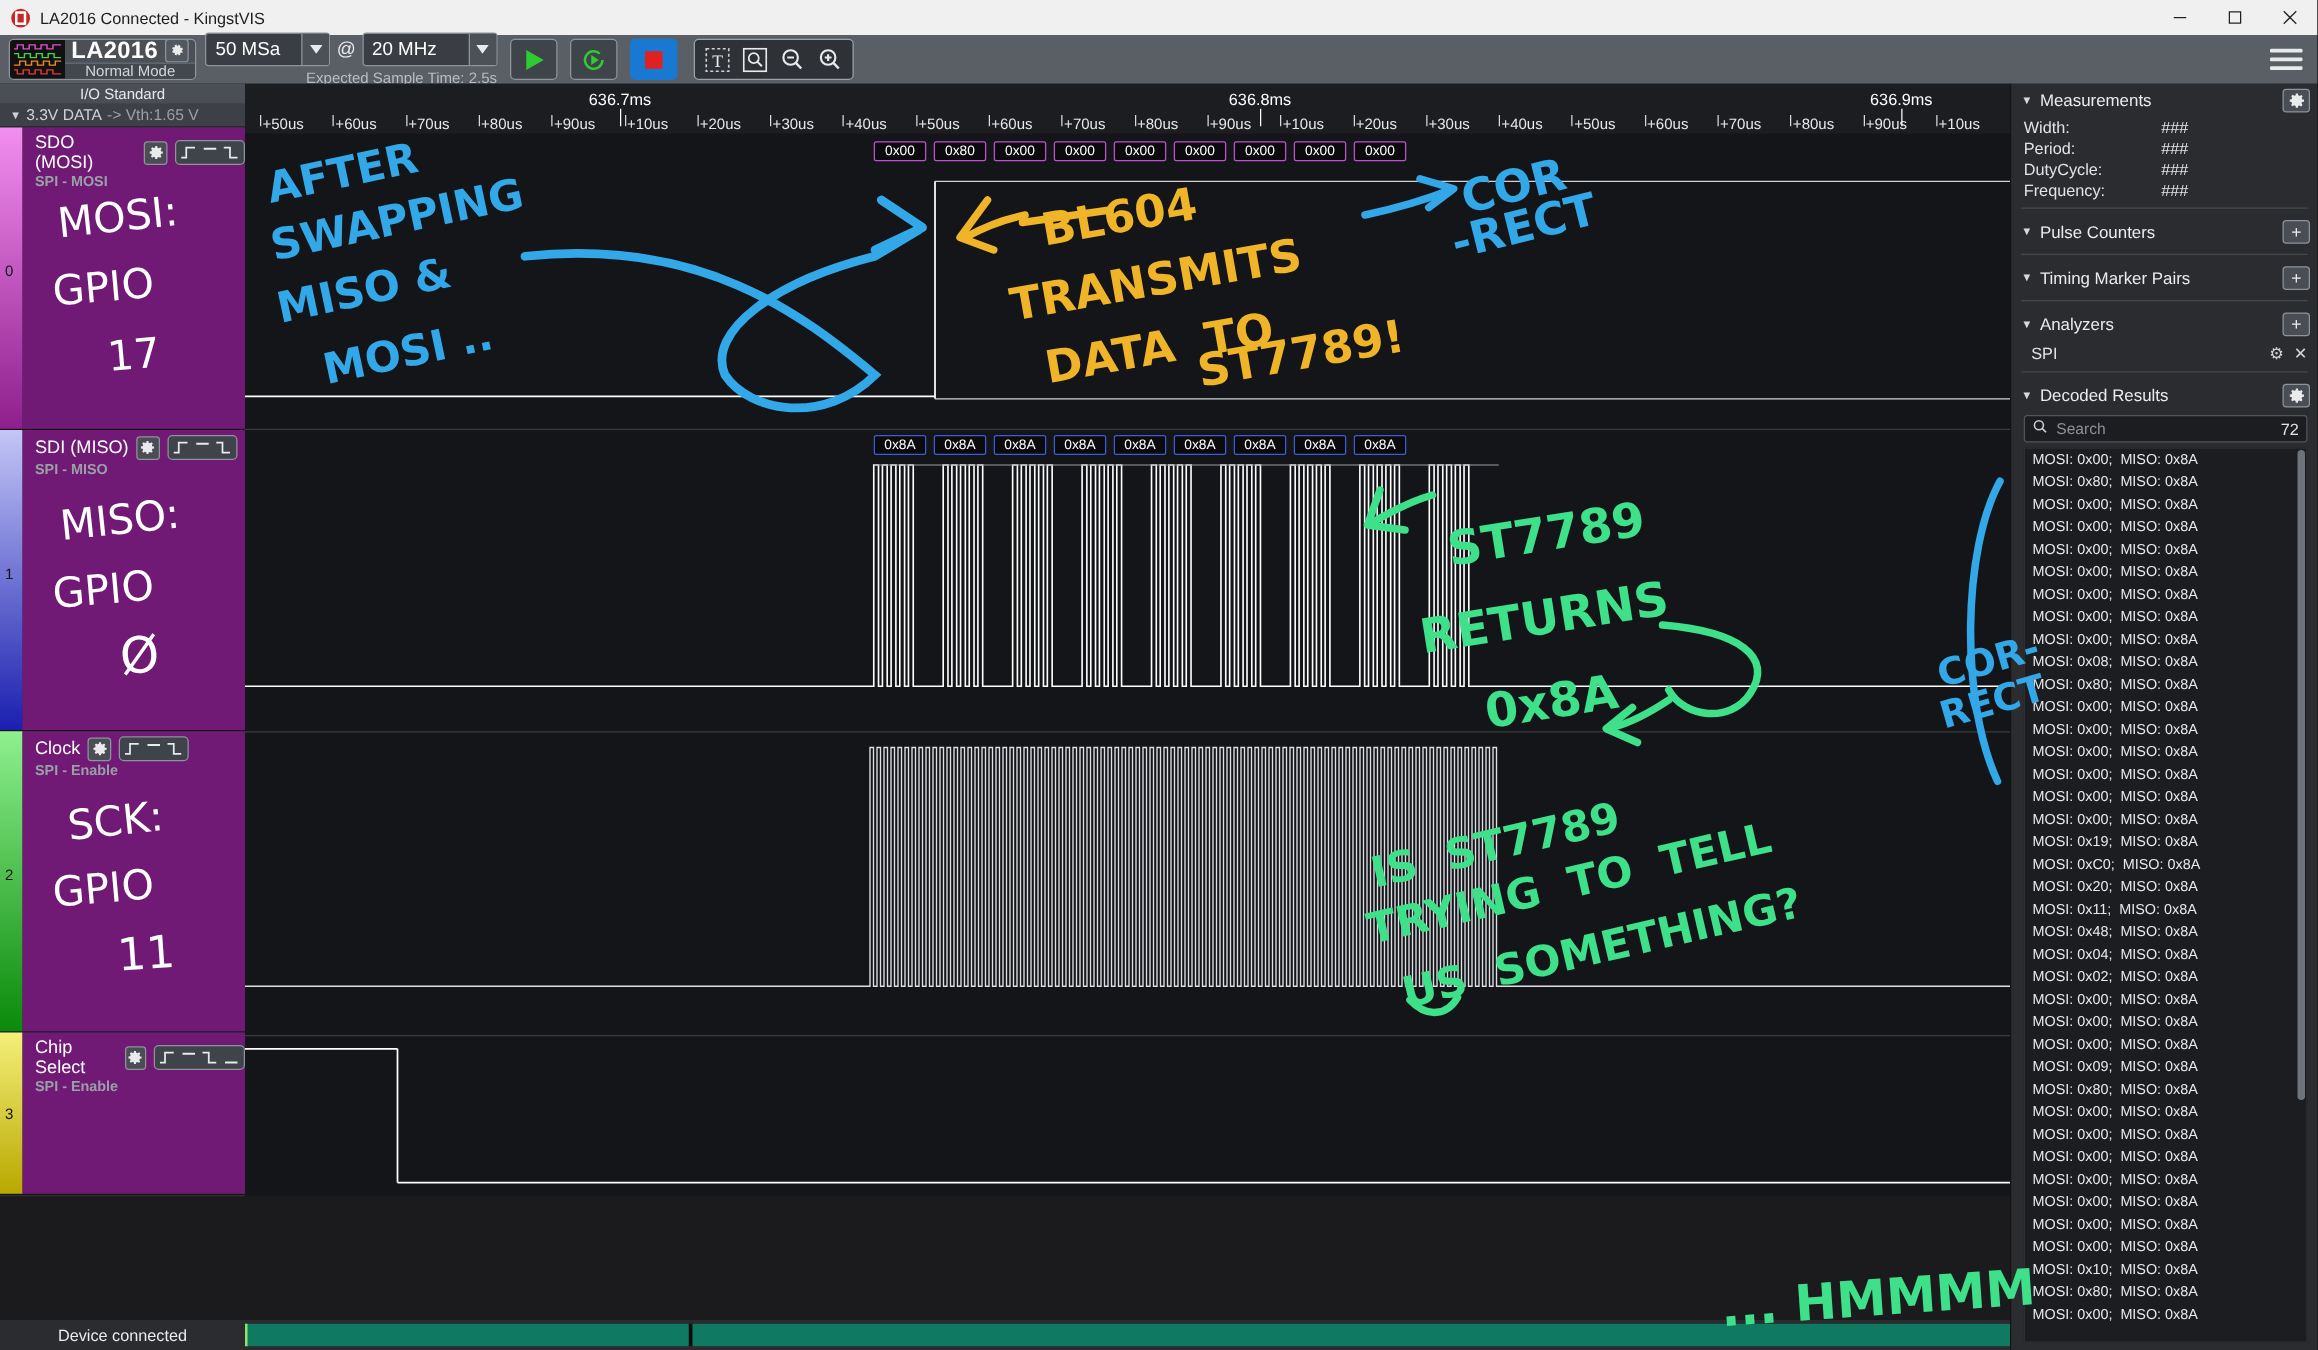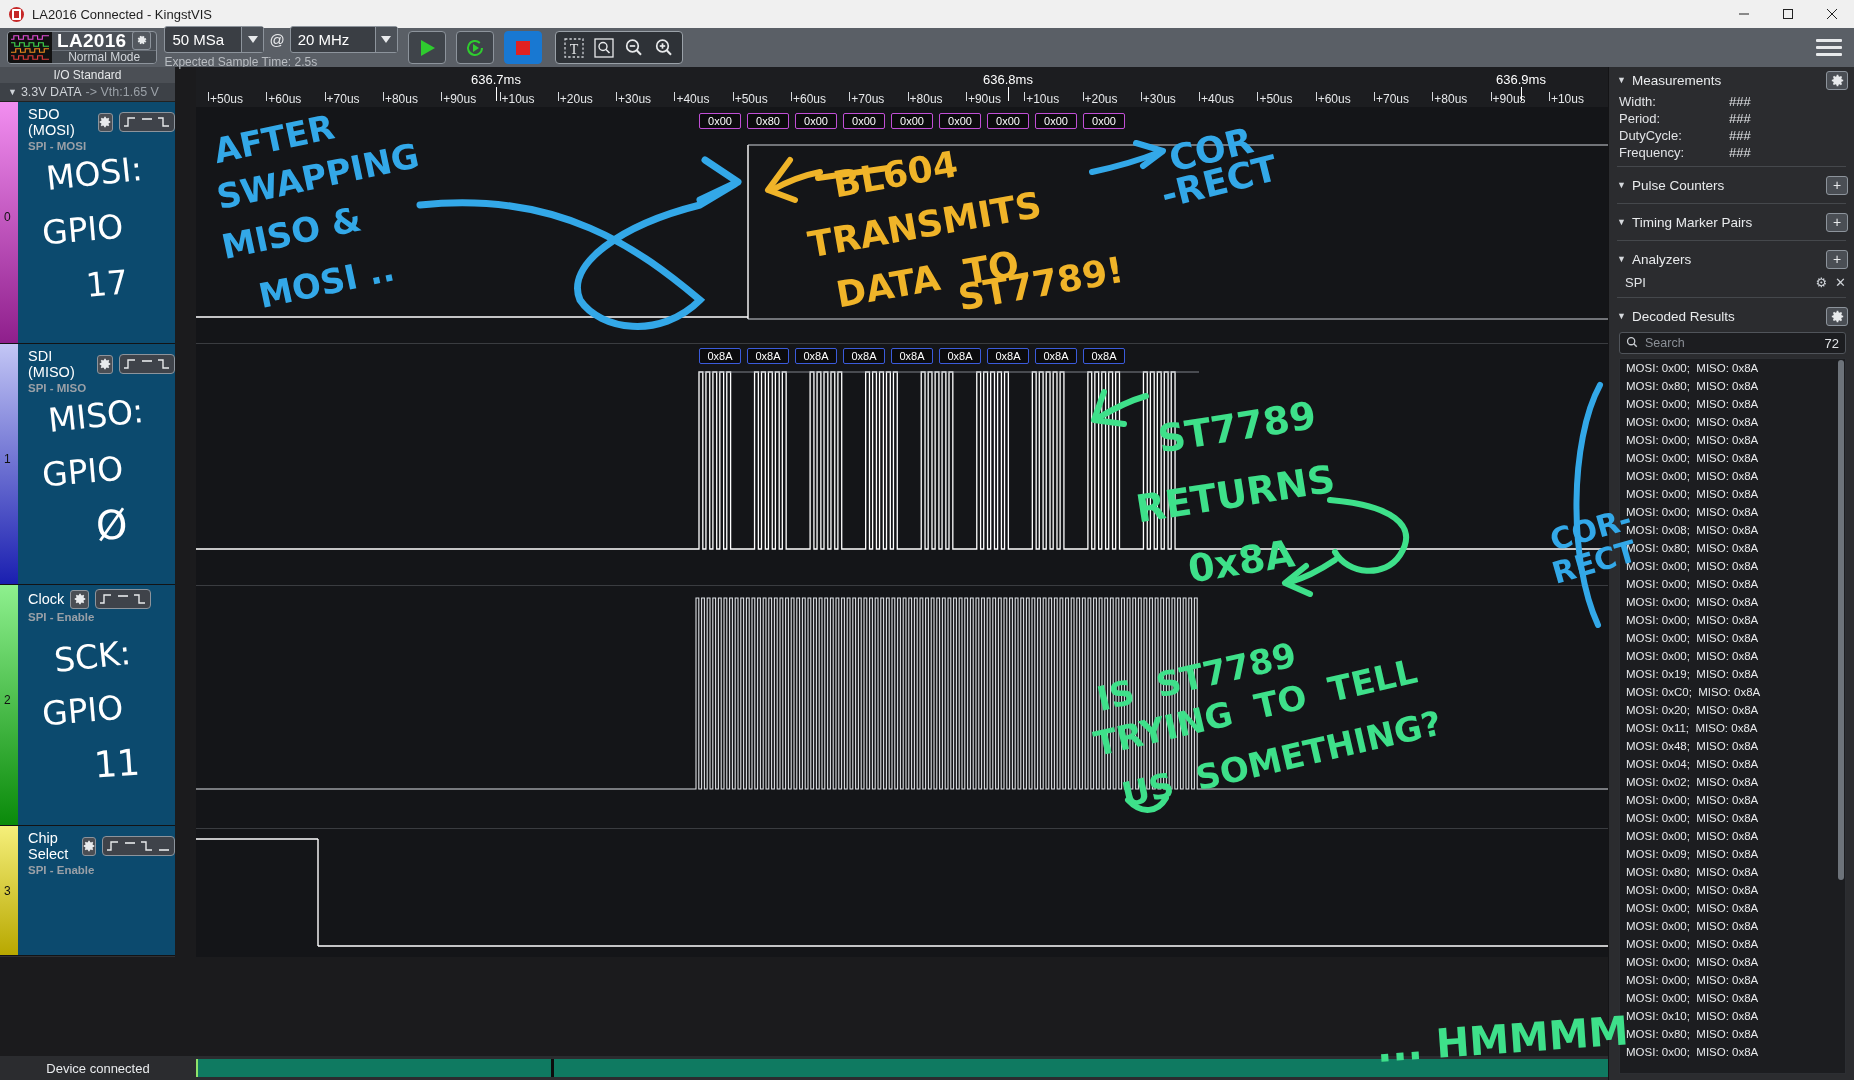--- a/index.html
+++ b/index.html
@@ -47,47 +47,47 @@
     border-top:1px solid #6a7078; line-height:13px; }
   .combo{
     height:27px; min-width:92px; background:#3a3e44; border:1px solid #8d949c; border-radius:3px;
     display:flex; align-items:center; color:#fff; font-size:15px; padding-left:7px;
   }
   .combo .arrow{ margin-left:auto; width:22px; height:25px; background:#4c5158;
     border-left:1px solid #8d949c; display:flex; align-items:center; justify-content:center;}
   .at{ color:#e9eaec; font-size:15px; }
   .sample-col{ display:flex; flex-direction:column; gap:2px;}
   .sample-row{ display:flex; align-items:center; gap:5px;}
-  .exp-time{ color:#b9bdc2; font-size:12px; }
+  .exp-time{ color:#b9bdc2; font-size:12px;text-align:right; }
   .tbtn{
     width:38px; height:33px; border:1px solid #8d949c; border-radius:4px; background:#3f444a;
     display:flex; align-items:center; justify-content:center; margin-left:3px;
   }
   .tbtn.stop{ background:#1878d2; border-color:#1878d2; }
   .icon-group{
     height:33px; border:1px solid #9aa1a8; border-radius:4px; background:#2e3237;
     display:flex; align-items:center; padding:0 3px; margin-left:6px;
   }
   .igbtn{ width:30px; height:27px; display:flex; align-items:center; justify-content:center;}
   .hamburger{ margin-left:auto; margin-right:12px; display:flex; flex-direction:column; gap:4px;}
   .hamburger span{ display:block; width:26px; height:3px; background:#e8eaec; border-radius:1px;}
 
   
-  .leftcol{ position:absolute; left:0; top:67px; width:175px; height:890px; background:#2f3033; }
+  .leftcol{ position:absolute; left:0; top:67px; width:196px; height:890px; background:#2f3033; }
   .io-hdr{ height:16px; background:#4b4f55; color:#e6e8ea; font-size:12px;
     display:flex; align-items:center; justify-content:center; }
   .io-val{ height:19px; background:#3d4147; color:#cfd3d8; font-size:12.5px;
     display:flex; align-items:center; padding-left:8px; gap:4px; border-bottom:1px solid #222;}
   .io-val .tri{ font-size:9px; }
   .io-val .vth{ color:#9aa0a7; }
 
   .chrow{ position:relative; display:flex; border-bottom:1px solid #131315; }
   .ch-color{ width:18px; position:relative; }
   .ch-color .num{ position:absolute; left:4px; font-size:12px; color:#111; }
-  .ch-body{ flex:1; background:#0c4a6e; position:relative; }
+  .ch-body{ flex:1; background:#701a75; position:relative; }
   .ch-head{ display:flex; align-items:center; gap:6px; padding:4px 0 0 10px; }
   .ch-name{ color:#fff; font-size:14.5px; }
   .ch-gear{ width:19px; height:19px; border:1px solid #8d949c; border-radius:3px; background:#4a4e54;
     display:flex; align-items:center; justify-content:center;}
   .edge-grp{ height:20px; border:1px solid #8d949c; border-radius:4px; background:#3f434a;
     display:flex; align-items:center; padding:0 3px; gap:3px;}
   .edge-grp svg{display:block}
   .ch-sub{ color:#9aa0a7; font-size:11.5px; padding-left:10px; padding-top:2px;font-weight:bold;}
   .hand{ position:absolute; color:#fff; font-family:"DejaVu Sans", sans-serif; pointer-events:none;}
 

